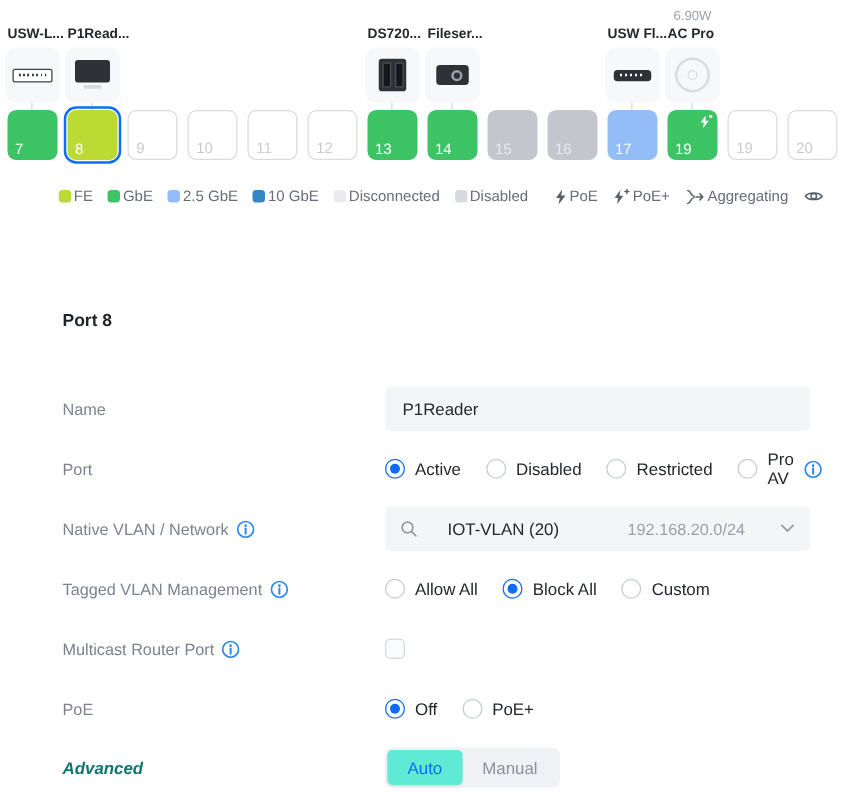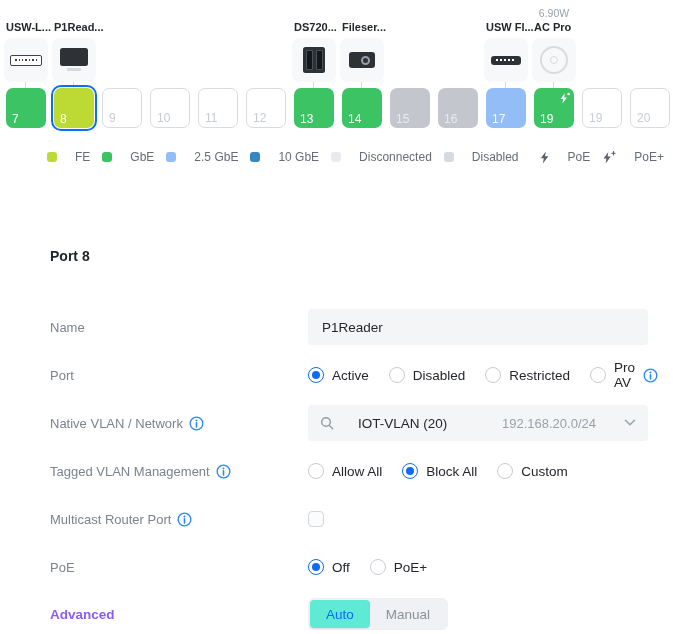--- a/index.html
+++ b/index.html
@@ -41,30 +41,30 @@
   .port.gbe{background:#3cc363;}       .port.gbe .num{color:#fff;}
   .port.fe{background:#bcd934;}        .port.fe .num{color:#fff;}
   .port.gbe25{background:#92bdf6;}     .port.gbe25 .num{color:rgba(255,255,255,.95);}
   .port.disabled{background:#c3c7cd;}  .port.disabled .num{color:#e8eaed;}
   .port.disconnected{background:#fff;border:1px solid #d9dcdf;} .port.disconnected .num{color:#c8ccd1;}
   .port.selected{outline:2.5px solid #0b6ef5;outline-offset:1px;}
   .poe-badge{position:absolute;top:3px;right:3px;width:13px;height:13px;}
 
   .legend{position:absolute;left:47px;top:149px;height:16px;display:flex;align-items:center;gap:12px;
           font-size:12px;color:#666d76;white-space:nowrap;}
-  .legend-item{display:flex;align-items:center;gap:18px;}
+  .legend-item{display:flex;align-items:center;gap:2px;}
   .legend-item.gap{margin-left:8px;}
   .swatch{width:10px;height:10px;border-radius:3px;}
   .legend svg{display:block;}
 
   
   .heading{position:absolute;left:50px;top:248px;font-size:14px;font-weight:700;color:#1f2328;}
   .frow{position:absolute;left:50px;width:598px;height:36px;display:flex;align-items:center;}
   .flabel{width:258px;flex:none;font-size:13px;color:#7b838d;display:flex;align-items:center;gap:6px;}
-  .flabel.bold{font-size:13.5px;font-weight:700;color:#8b5cf6;}
+  .flabel.bold{font-size:13.5px;font-weight:700;color:#0f766e;font-style:italic;}
   .fcontrol{flex:1;display:flex;align-items:center;min-width:0;}
 
   .text-input{width:100%;height:36px;background:#f4f5f7;border:none;border-radius:4px;padding:0 14px;
           font-family:"Liberation Sans",sans-serif;font-size:13.5px;color:#24272c;box-sizing:border-box;outline:none;}
   .select{width:100%;height:36px;background:#f4f5f7;border-radius:4px;display:flex;align-items:center;
           padding:0 12px;box-sizing:border-box;gap:24px;cursor:pointer;}
   .select-value{font-size:13.5px;color:#24272c;flex:1;}
   .select-subnet{font-size:13px;color:#9aa1ab;margin-right:4px;}
 
   .radio-group{display:flex;align-items:center;gap:20px;}

